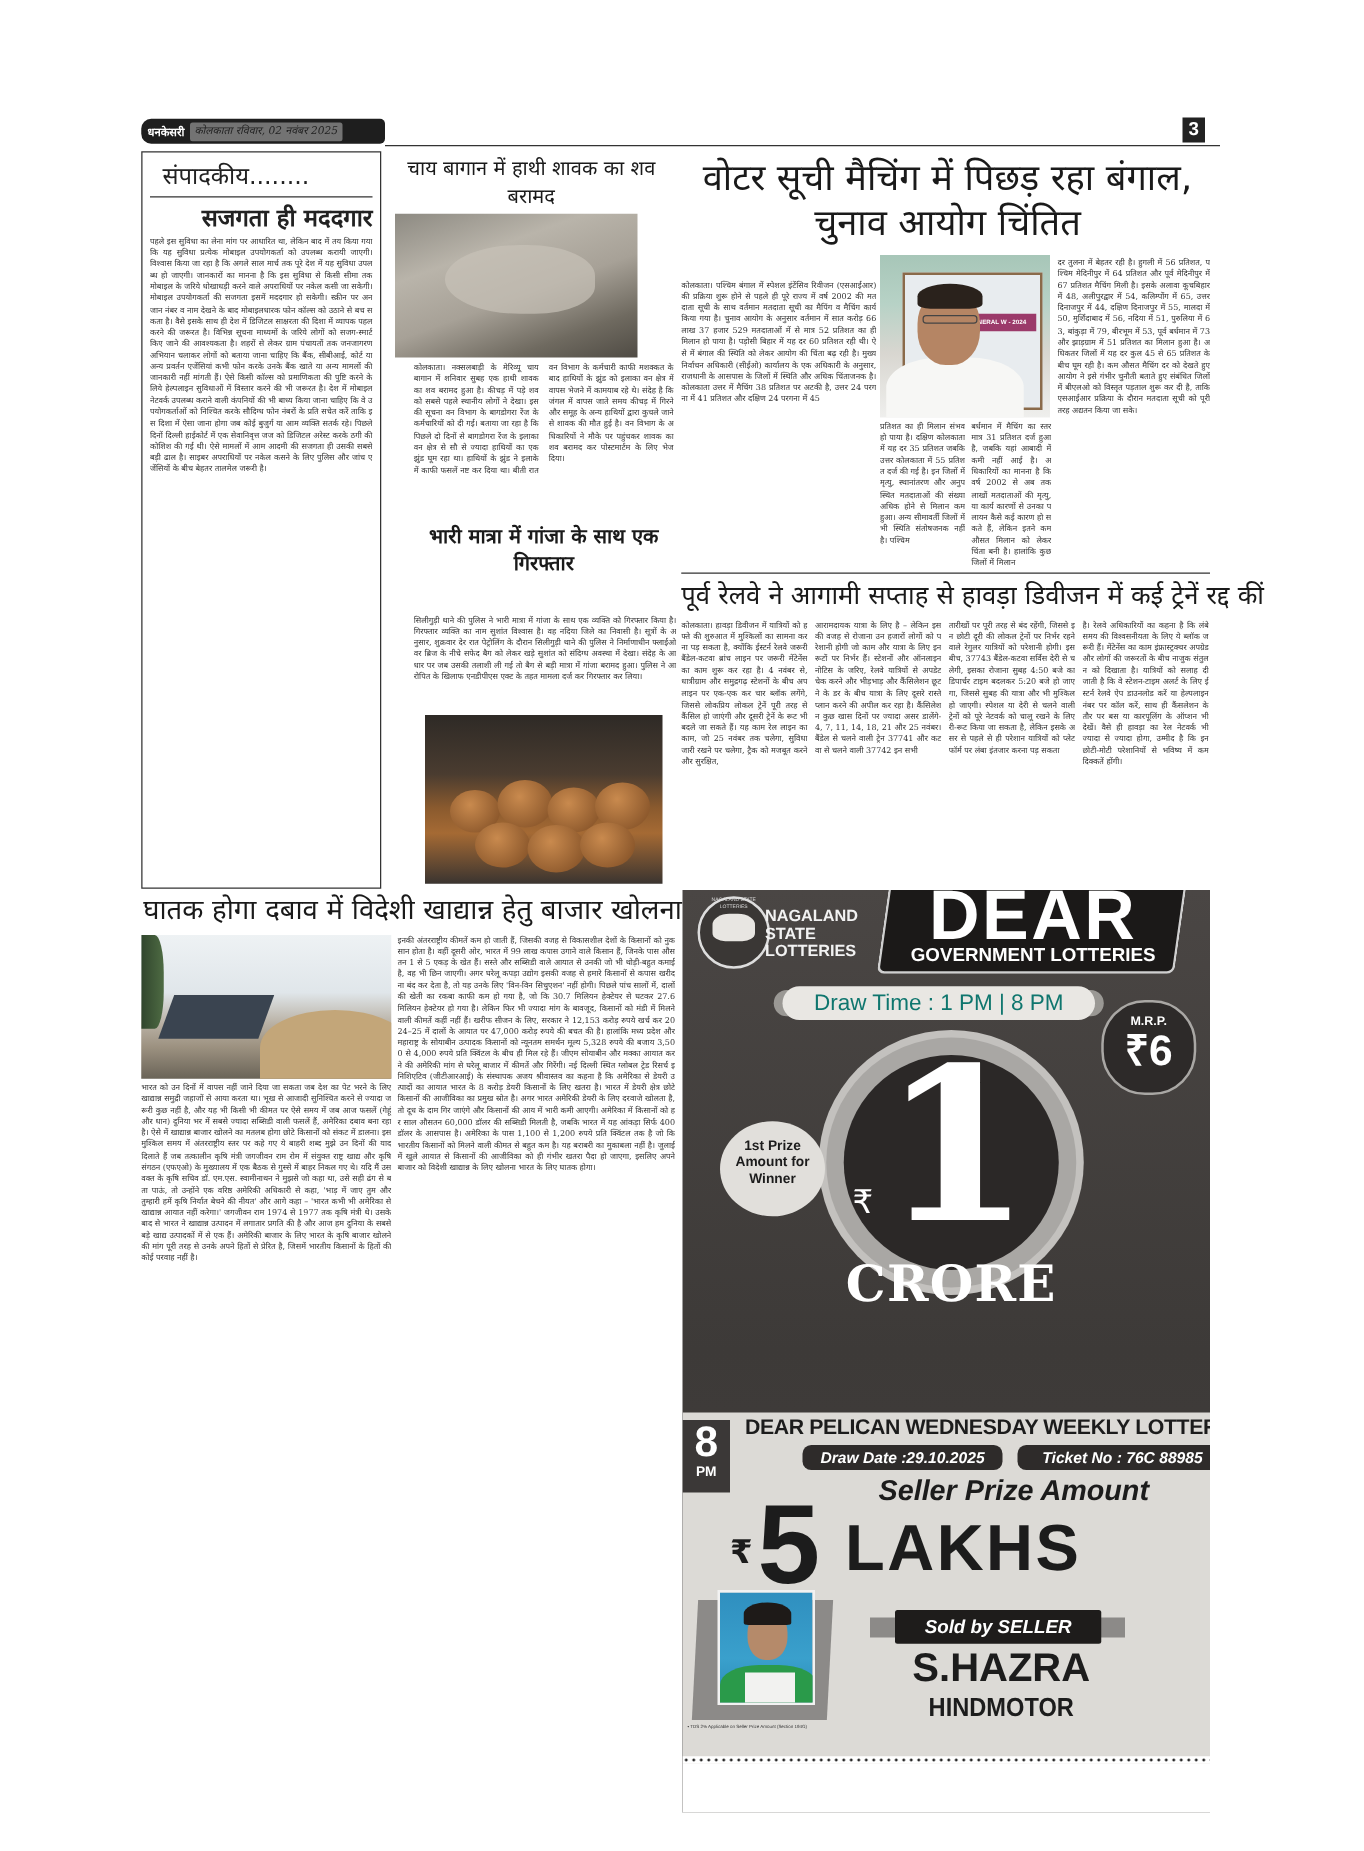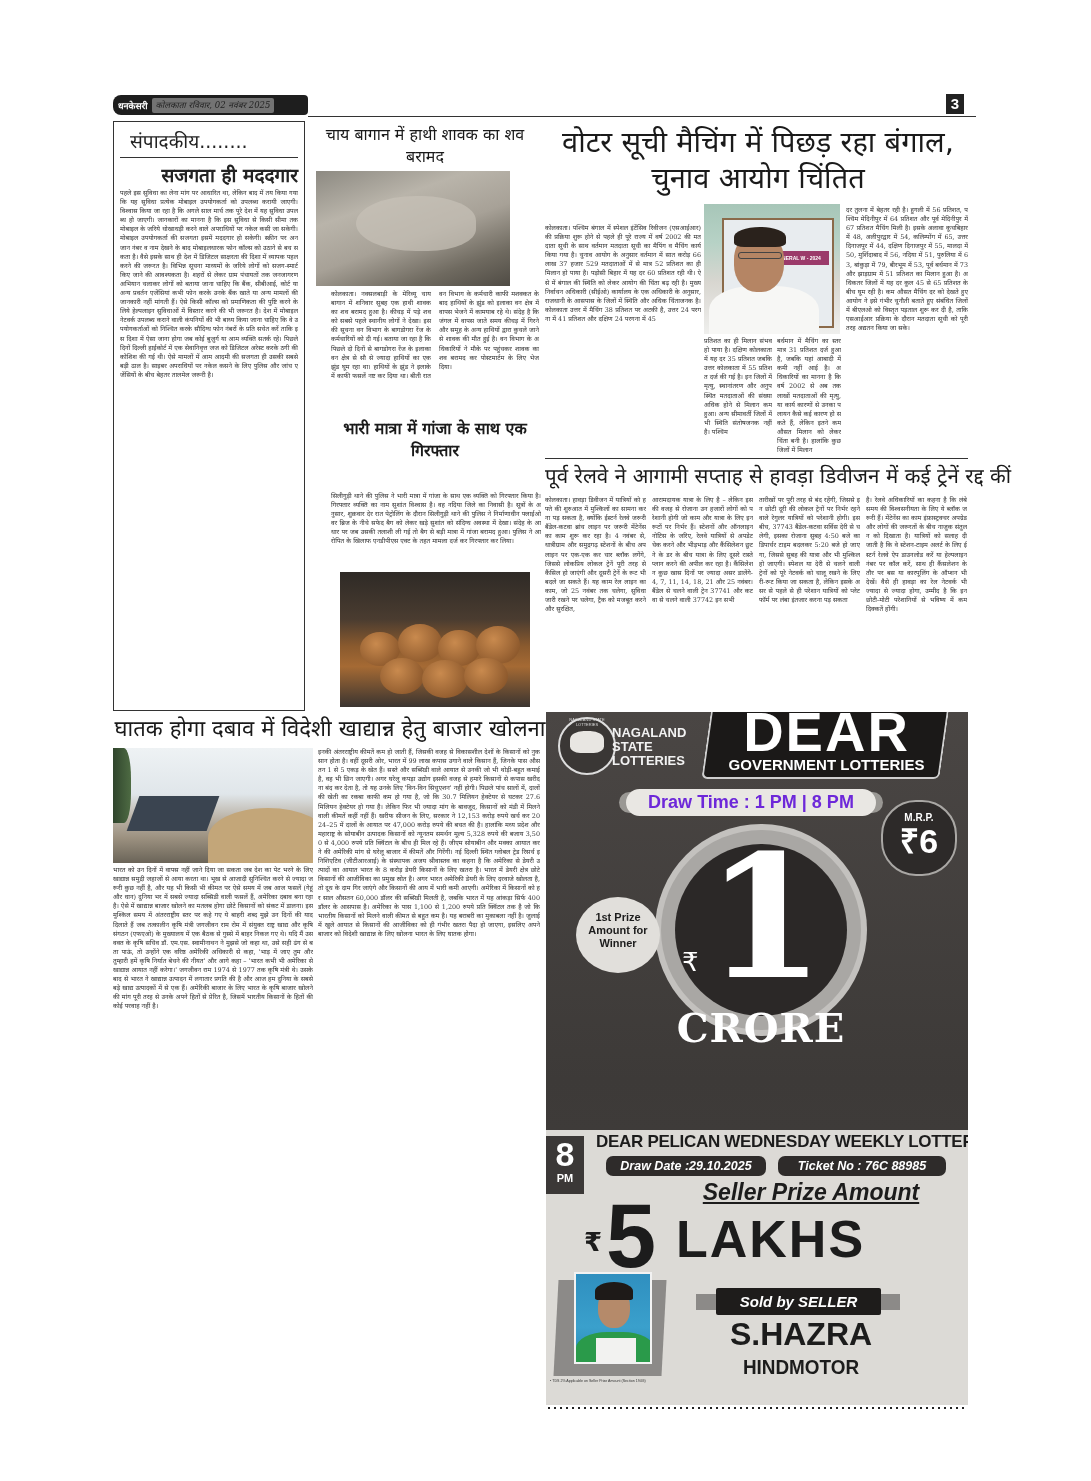--- a/index.html
+++ b/index.html
@@ -64,37 +64,37 @@
 
   
   #lottery { left: 546px; top: 712px; width: 422px; height: 738px; background: linear-gradient(180deg, #4a4644 0%, #3d3a38 50%, #454140 100%); overflow: hidden; }
   #lot-logo { left: 12px; top: 5px; width: 58px; height: 58px; border-radius: 50%; border: 2px solid #ddd; background: #3a3735; }
   #lot-logo-inner { position: absolute; left: 10px; top: 12px; width: 34px; height: 22px; border-radius: 40% 40% 30% 30%; background: #e8e6e2; }
   #lot-logo-text-top { position: absolute; top: -2px; left: 0; width: 100%; text-align: center; font-size: 4px; color: #ddd; font-family: "Liberation Sans", sans-serif; }
   #lot-org { left: 66px; top: 14px; color: #f2f2f2; font-family: "Liberation Sans", sans-serif; font-weight: bold; font-size: 13px; line-height: 14px; }
   #lot-dear-box { left: 160px; top: 0; width: 238px; height: 67px; background: #1b1918; border: 2px solid #cfcfcf; border-top: none; transform: skewX(-8deg); border-radius: 0 0 6px 6px; }
   #lot-dear { left: 168px; top: -8px; width: 225px; text-align: center; color: #fff; font-family: "Liberation Sans", sans-serif; font-weight: bold; font-size: 56px; line-height: 56px; letter-spacing: 2px; }
   #lot-govt { left: 168px; top: 44px; width: 225px; text-align: center; color: #fff; font-family: "Liberation Sans", sans-serif; font-weight: bold; font-size: 15px; }
-  #lot-draw-time { left: 80px; top: 77px; width: 250px; height: 27px; background: #e9e7e3; border-radius: 14px; color: #6d28d9; text-align: center; font-family: "Liberation Sans", sans-serif; font-weight: bold; font-size: 18px; line-height: 27px; box-shadow: -10px 0 0 -3px #9a9894, 10px 0 0 -3px #9a9894; }
+  #lot-draw-time { left: 80px; top: 77px; width: 250px; height: 27px; background: #e9e7e3; border-radius: 14px; color: #0f766e; text-align: center; font-family: "Liberation Sans", sans-serif; font-weight: normal; font-size: 18px; line-height: 27px; box-shadow: -10px 0 0 -3px #9a9894, 10px 0 0 -3px #9a9894; }
   #lot-badge { left: 115px; top: 118px; width: 200px; height: 200px; border-radius: 50%; background: #a9a7a4; box-shadow: 0 0 0 6px #c3c1be; }
   #lot-badge-inner { position: absolute; left: 14px; top: 14px; width: 172px; height: 172px; border-radius: 50%; background: #2b2827; }
   #lot-one { left: 160px; top: 120px; width: 110px; text-align: center; color: #fff; font-family: "DejaVu Serif", serif; font-weight: bold; font-size: 170px; line-height: 170px; }
   #lot-1st { left: 30px; top: 185px; width: 84px; color: #1c1c1c; font-family: "Liberation Sans", sans-serif; font-weight: bold; font-size: 11px; line-height: 13px; text-align: center; background: #e1dfdb; padding: 6px 4px; border-radius: 50%; height: 76px; padding-top: 14px; }
   #lot-rupee-sym { left: 136px; top: 235px; color: #fff; font-size: 26px; font-family: "DejaVu Sans", sans-serif; }
   #lot-crore { left: 100px; top: 292px; width: 230px; text-align: center; color: #fff; font-family: "DejaVu Serif", serif; font-weight: bold; font-size: 40px; letter-spacing: 1px; }
   #lot-mrp { left: 335px; top: 88px; width: 76px; height: 76px; border-radius: 46%; background: #2d2a29; border: 2px solid #a9a7a4; text-align: center; color: #fff; font-family: "Liberation Sans", sans-serif; font-weight: bold; }
   #lot-mrp-label { font-size: 10px; padding-top: 10px; }
   #lot-mrp-value { font-size: 34px; line-height: 36px; }
   #lot-lower { left: 0; top: 418px; width: 422px; height: 320px; background: #dcdad6; }
   #lot-8pm { left: 0; top: 424px; width: 38px; height: 58px; background: #3b3837; color: #fff; text-align: center; font-family: "Liberation Sans", sans-serif; font-weight: bold; }
   #lot-8 { font-size: 34px; line-height: 36px; }
   #lot-pm { font-size: 11px; }
   #lot-weekly { left: 50px; top: 420px; width: 370px; color: #1c1c1c; font-family: "Liberation Sans", sans-serif; font-weight: bold; font-size: 17px; letter-spacing: -0.3px; white-space: nowrap; }
-  .lot-pill { top: 444px; height: 20px; background: #2e2b2a; color: #fff; border-radius: 7px; font-family: "Liberation Sans", sans-serif; font-weight: bold; font-style: italic; font-size: 12.5px; line-height: 20px; text-align: center; }
-  #lot-seller-prize { left: 130px; top: 467px; width: 270px; text-align: center; color: #1c1c1c; font-family: "Liberation Sans", sans-serif; font-weight: bold; font-style: italic; font-size: 23px; text-decoration: underline; }
+  .lot-pill { top: 444px; height: 20px; background: #2e2b2a; color: #fff; border-radius: 7px; font-family: "Liberation Sans", sans-serif; font-weight: bold; font-style: italic; font-size: 12.5px; line-height: 20px; text-align: center; margin-left: 36px; }
+  #lot-seller-prize { left: 130px; top: 467px; width: 270px; text-align: center; color: #1c1c1c; font-family: "Liberation Sans", sans-serif; font-weight: bold; font-style: italic; font-size: 23px; }
   #lot-five { left: 60px; top: 474px; color: #1c1c1c; font-family: "Liberation Sans", sans-serif; font-weight: bold; font-size: 90px; line-height: 100px; }
   #lot-five-rupee { left: 38px; top: 515px; color: #1c1c1c; font-size: 26px; font-family: "DejaVu Sans", sans-serif; font-weight: bold; }
   #lot-lakhs { left: 130px; top: 497px; color: #1c1c1c; font-family: "Liberation Sans", sans-serif; font-weight: bold; font-size: 52px; letter-spacing: 2px; }
   #lot-photo-frame { left: 10px; top: 568px; width: 108px; height: 96px; background: #8c8a88; transform: skewX(-3deg); }
   #lot-photo { left: 28px; top: 560px; width: 78px; height: 92px; background: linear-gradient(180deg, #2f8fbf 0%, #3aa0cc 60%, #2a8ab6 100%); border: 2px solid #f2f2f2; overflow: hidden; }
   #lot-photo .face { position: absolute; left: 22px; top: 14px; width: 32px; height: 40px; border-radius: 45%; background: #b58a6a; }
   #lot-photo .hairp { position: absolute; left: 19px; top: 8px; width: 38px; height: 18px; border-radius: 50% 50% 10% 10%; background: #1e1a18; }
   #lot-photo .sari { position: absolute; left: 0; top: 58px; width: 78px; height: 40px; background: #2a9a4a; border-radius: 40% 40% 0 0; }
   #lot-photo .blouse { position: absolute; left: 20px; top: 64px; width: 40px; height: 34px; background: #f2f2f0; }
   #lot-sold-by { left: 170px; top: 576px; width: 165px; height: 27px; background: #1e1c1b; border-radius: 2px; color: #fff; text-align: center; font-family: "Liberation Sans", sans-serif; font-weight: bold; font-style: italic; font-size: 15px; line-height: 27px; }

